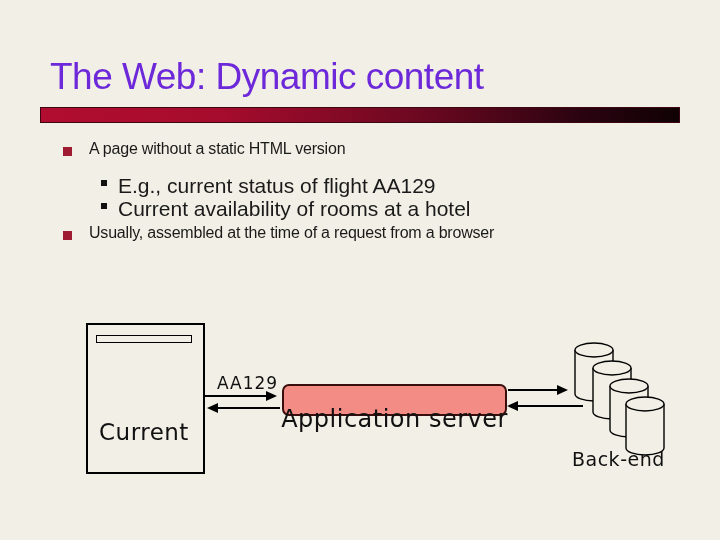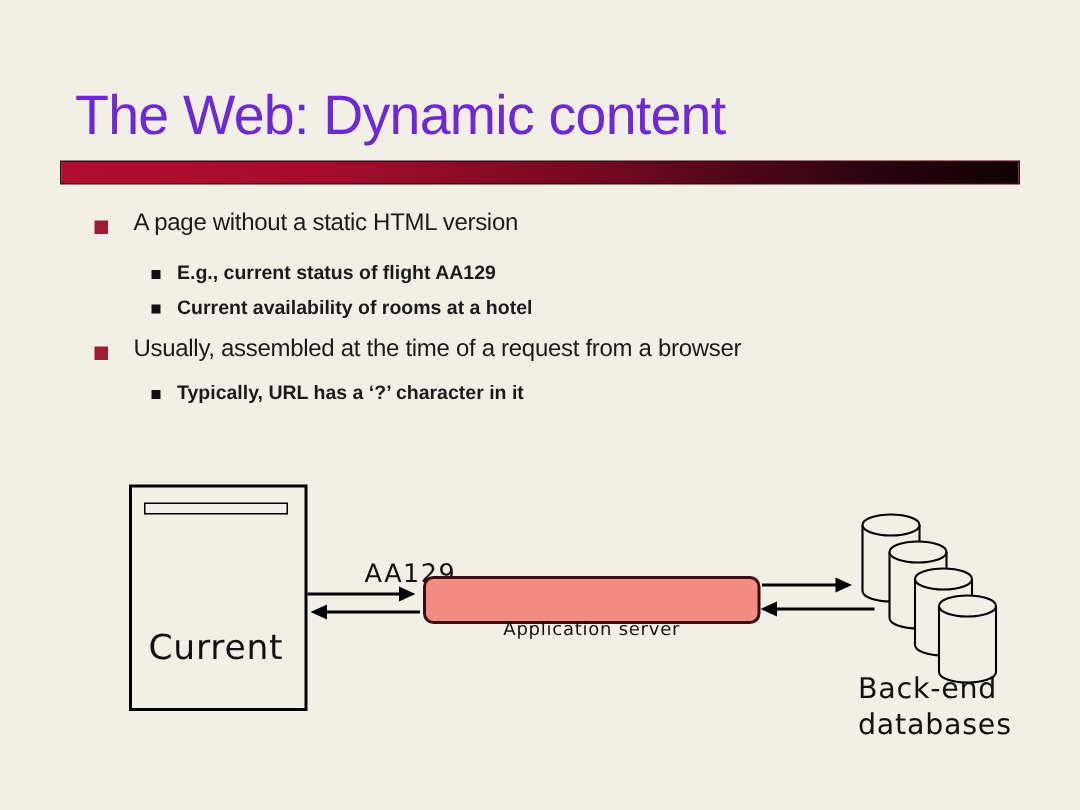--- a/index.html
+++ b/index.html
@@ -20,44 +20,44 @@
   .title-bar{
     position:absolute;left:40px;top:107px;width:638px;height:14px;
     background:linear-gradient(to right,#b10d30 0%,#a60c2d 28%,#6b0820 60%,#2a0310 85%,#100104 100%);
     border:1px solid #3c0712;
   }
 
   .bullet-row{position:absolute;display:flex;align-items:flex-start;white-space:nowrap;}
   .bullet-row .sq{flex:0 0 auto;display:block;}
   .l1{left:63px;font-size:16px;letter-spacing:-0.2px;}
   .l1 .sq{width:9px;height:9px;background:#9e1b32;margin-top:7px;margin-right:17px;}
-  .l2{left:101px;font-size:13px;font-weight:bold;}
+  .l2{left:101px;font-size:21px;}
   .l2 .sq{width:6px;height:6px;background:#111;margin-top:6px;margin-right:11px;}
 
   .browser-box{
     position:absolute;left:86px;top:323px;width:115px;height:147px;
     border:2px solid #000;background:transparent;
   }
   .urlbar{
     position:absolute;left:8px;top:10px;width:94px;height:6px;
     border:1.5px solid #000;background:transparent;
   }
   .diagram-label{
     font-family:"DejaVu Sans",sans-serif;color:#111;white-space:nowrap;
     position:absolute;
   }
   .browser-label{left:11px;top:94px;font-size:23px;letter-spacing:0.5px;}
-  .request-label{left:217px;top:373px;font-size:17px;letter-spacing:1px;margin-left:26px;}
+  .request-label{left:217px;top:373px;font-size:17px;letter-spacing:1px;}
   .app-server{
     position:absolute;left:282px;top:384px;width:221px;height:28px;
     background:#f28c84;border:2px solid #3b0e0e;border-radius:7px;
     display:flex;align-items:center;justify-content:center;
   }
   .app-server span{
-    font-family:"DejaVu Sans",sans-serif;font-size:12px;color:#111;
+    font-family:"DejaVu Sans",sans-serif;font-size:24px;color:#111;
     white-space:nowrap;letter-spacing:0.5px;margin-top:38px;
   }
   .db-label{left:572px;top:447px;font-size:19px;line-height:24px;letter-spacing:0.5px;}
   .diagram-svg{position:absolute;left:0;top:0;pointer-events:none;}
 </style>
 </head>
 <body>
 
 <div class="slide">
 
@@ -72,24 +72,20 @@
     <span class="sq"></span>
     <span>E.g., current status of flight AA129</span>
   </div>
   <div class="bullet-row l2" style="top:197px">
     <span class="sq"></span>
     <span>Current availability of rooms at a hotel</span>
   </div>
   <div class="bullet-row l1" style="top:224px">
     <span class="sq"></span>
     <span>Usually, assembled at the time of a request from a browser</span>
-  </div>
-  <div class="bullet-row l2" style="top:254px">
-    <span class="sq"></span>
-    <span>Typically, URL has a ‘?’ character in it</span>
   </div>
 
   <svg class="diagram-svg" width="720" height="540" viewBox="0 0 720 540">
 
     <g stroke="#000" stroke-width="1.4" fill="#f2f0e6">
       <path d="M 575 350 v 44 a 19 7 0 0 0 38 0 v -44"></path>
       <ellipse cx="594" cy="350" rx="19" ry="7"></ellipse>
       <path d="M 593 368 v 44 a 19 7 0 0 0 38 0 v -44"></path>
       <ellipse cx="612" cy="368" rx="19" ry="7"></ellipse>
       <path d="M 610 386 v 44 a 19 7 0 0 0 38 0 v -44"></path>
@@ -125,16 +121,15 @@
   </div>
 
   <div class="diagram-label request-label">AA129</div>
 
   <div class="app-server">
     <span>Application server</span>
   </div>
 
   <div class="diagram-label db-label">
     <span>Back-end</span><br>
-    <span>databases</span>
   </div>
 
 </div>
 
 </body></html>

